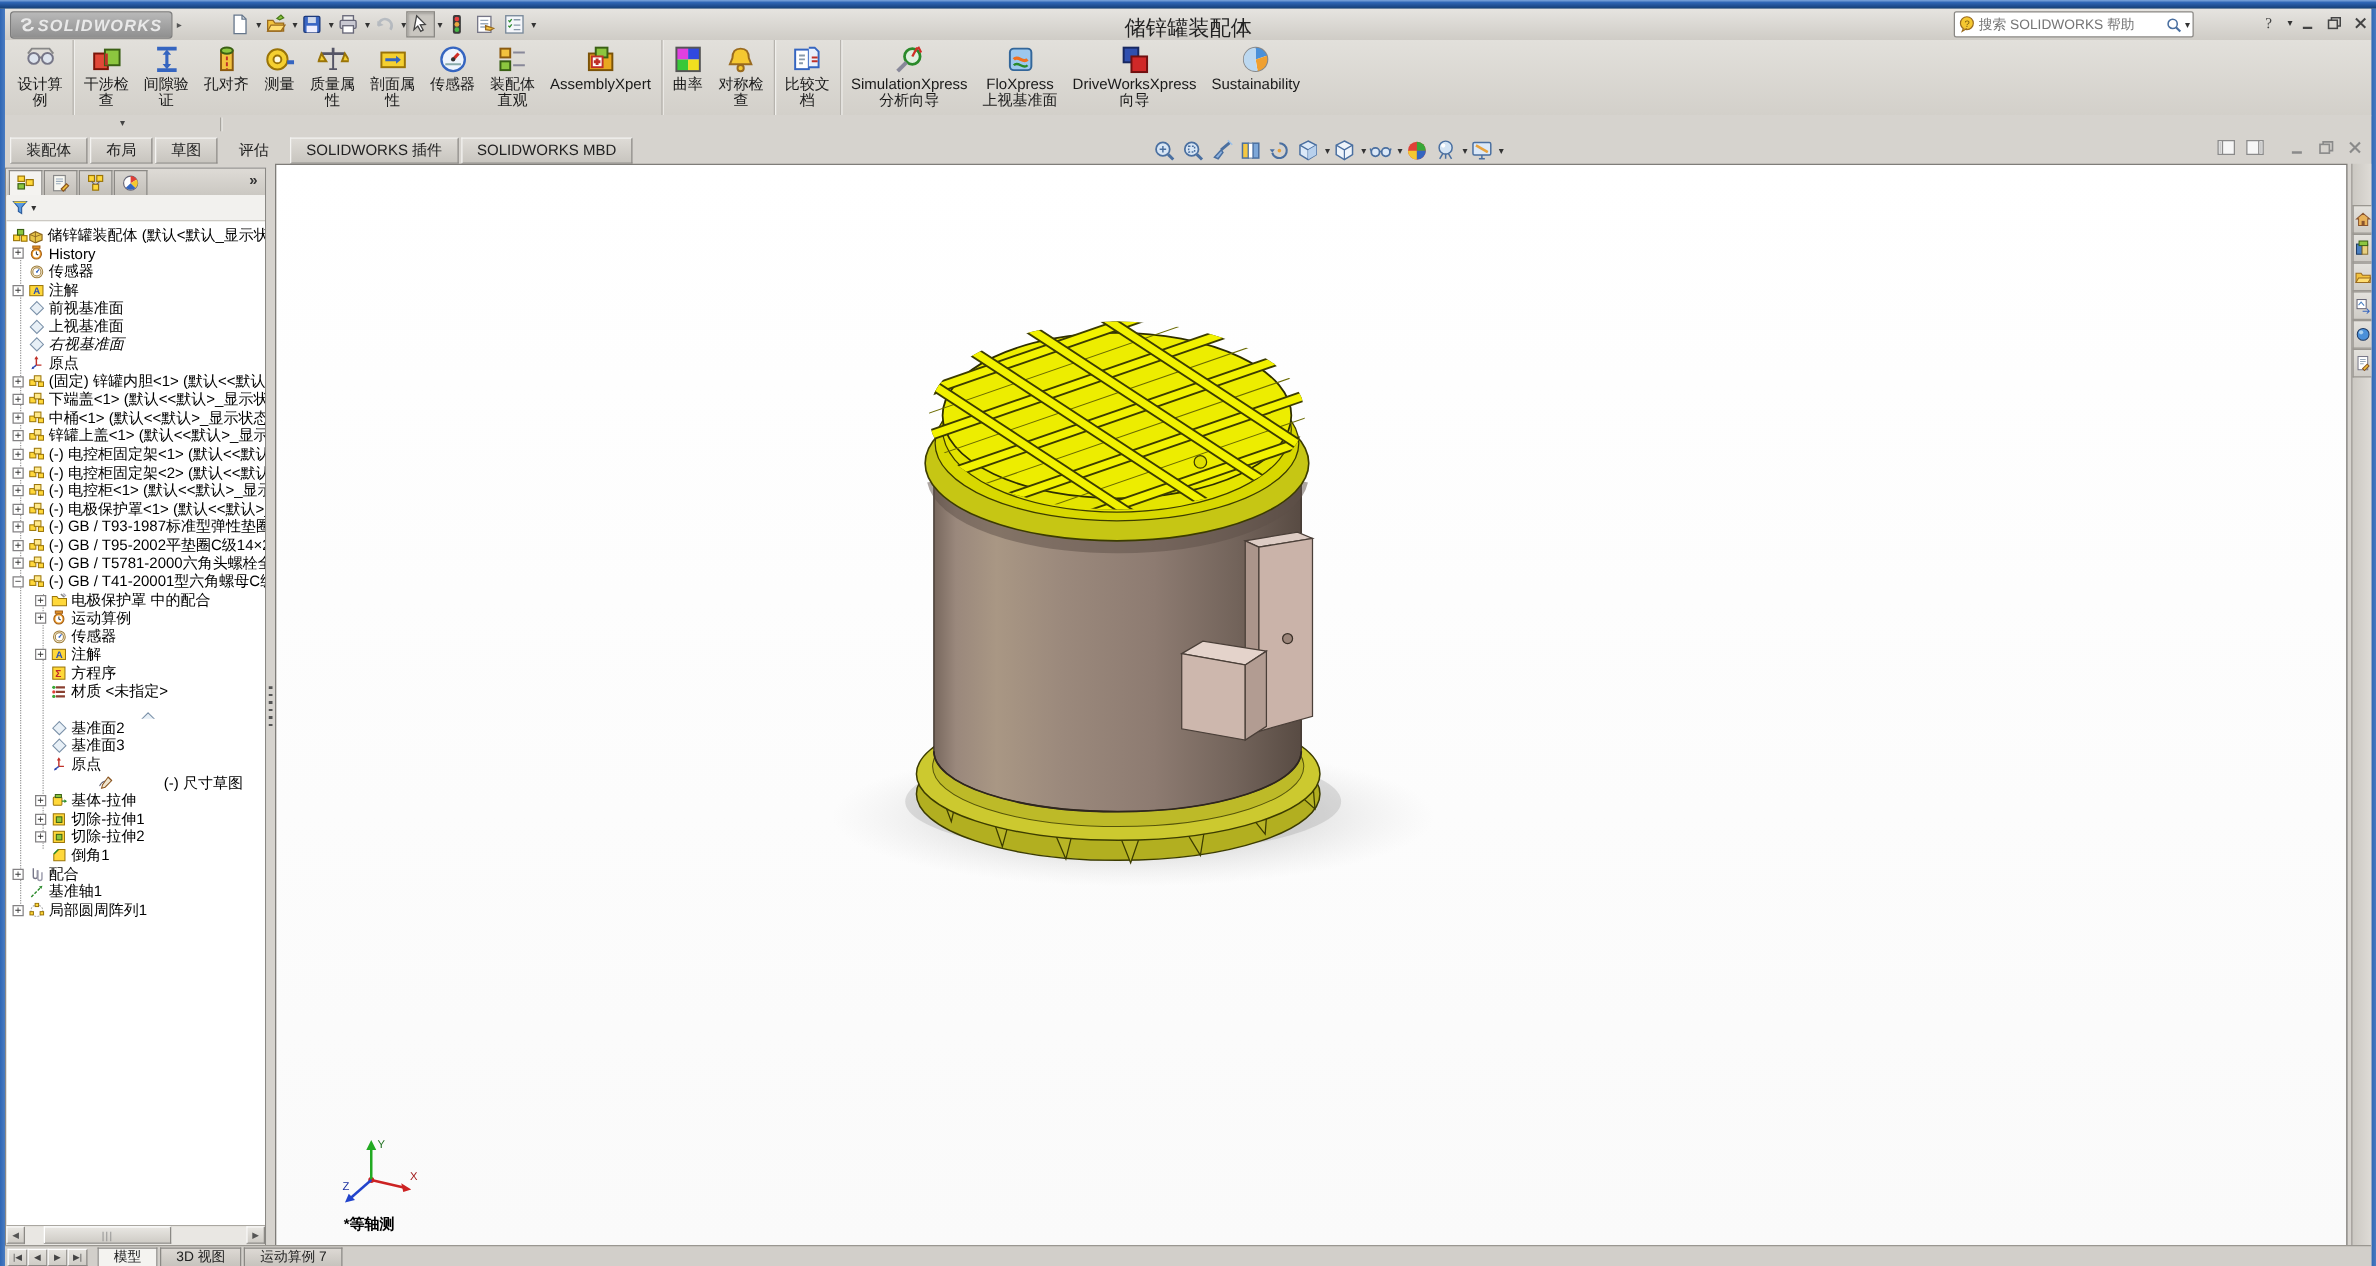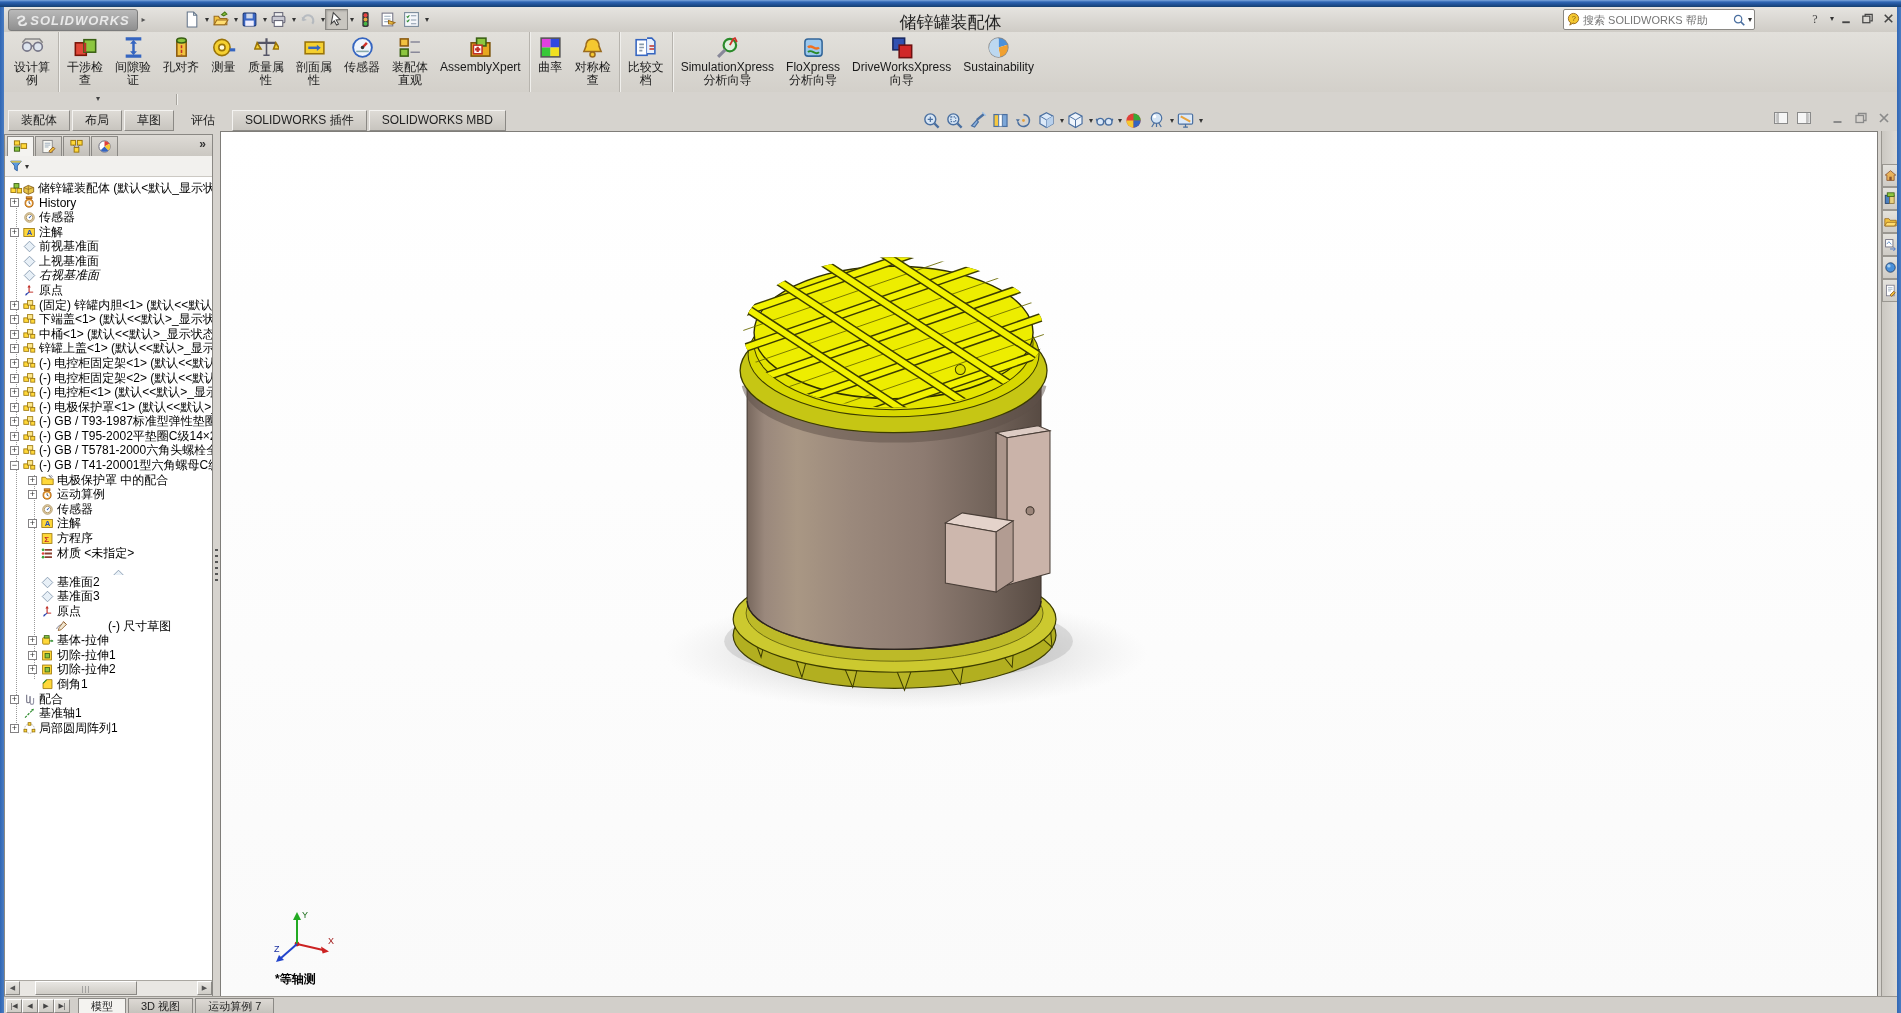--- a/index.html
+++ b/index.html
@@ -358,21 +358,21 @@
             <circle cx="9.5" cy="6.5" r="4" fill="#dff0df" stroke="#2a8a2a" stroke-width="1.4"></circle>
             <path d="M6.5 9.5L2 14" stroke="#889" stroke-width="2"></path>
             <path d="M9.5 6.5L12 2M12.5 1.5l1.5 3" stroke="#d03028" stroke-width="1.2"></path>
           </svg></span><span>SimulationXpress
 分析向导</span></div>
       <div class="ritem"><span class="icon"><svg width="25" height="25" viewBox="0 0 16 16">
             <rect x="2.5" y="2.5" width="11" height="11" rx="2" fill="#9cc8ee" stroke="#336699"></rect>
             <path d="M4.5 8c2.3-2.6 4.7 2.6 7 0" stroke="#f07020" stroke-width="1.6" fill="none"></path>
             <path d="M4.5 11c2.3-2.6 4.7 2.6 7 0" stroke="#2a8a2a" stroke-width="1.2" fill="none"></path>
           </svg></span><span>FloXpress
-分析向导</span></div>
+上视基准面</span></div>
       <div class="ritem"><span class="icon"><svg width="25" height="25" viewBox="0 0 16 16">
             <rect x="2.5" y="2" width="7.5" height="7.5" fill="#3050b0" stroke="#182860"></rect>
             <rect x="6.5" y="6.5" width="8" height="8" fill="#d02828" stroke="#701010"></rect>
           </svg></span><span>DriveWorksXpress
 向导</span></div>
       <div class="ritem"><span class="icon"><svg width="25" height="25" viewBox="0 0 16 16">
             <circle cx="8" cy="8" r="6" fill="#fff" stroke="#888"></circle>
             <path d="M8 2a6 6 0 0 1 5.7 4.2L8 8z" fill="#4a90d9"></path>
             <path d="M13.7 6.2A6 6 0 0 1 9 13.9L8 8z" fill="#f0a030"></path>
             <path d="M9 13.9A6 6 0 1 1 8 2L8 8z" fill="#bcd8f0"></path>
@@ -977,21 +977,21 @@
             <svg width="13" height="13" viewBox="0 0 16 16">
               <path d="M7.5 2.5v7.5" stroke="#c03028" stroke-width="1.4"></path>
               <path d="M7.5 1l-2 3.2h4z" fill="#c03028"></path>
               <path d="M7.5 10L3.5 13" stroke="#3048b0" stroke-width="1.4"></path>
               <path d="M2.5 14l3-.6-1.6-2z" fill="#3048b0"></path>
               <path d="M7.5 10h5" stroke="#c03028" stroke-width="1.2"></path>
             </svg>
           </span>
           <span class="tlabel">原点</span>
         </div>
-        <div class="trow" style=" gap: 37px;">
+        <div class="trow" style="padding-left: 23px; gap: 37px;">
           <span class="eslot">
             <span class="ebox none">+</span>
           </span>
           <span class="icon">
             <svg width="13" height="13" viewBox="0 0 16 16">
               <path d="M2 11c2-5.5 7.5-6 11-4.5" fill="none" stroke="#667"></path>
               <path d="M10.5 2l3.5 3.5-6.5 6.5L4 13l1-3.5z" fill="#f0e6d0" stroke="#8a5520"></path>
               <path d="M10.5 2l3.5 3.5" stroke="#8a5520"></path>
             </svg>
           </span>

